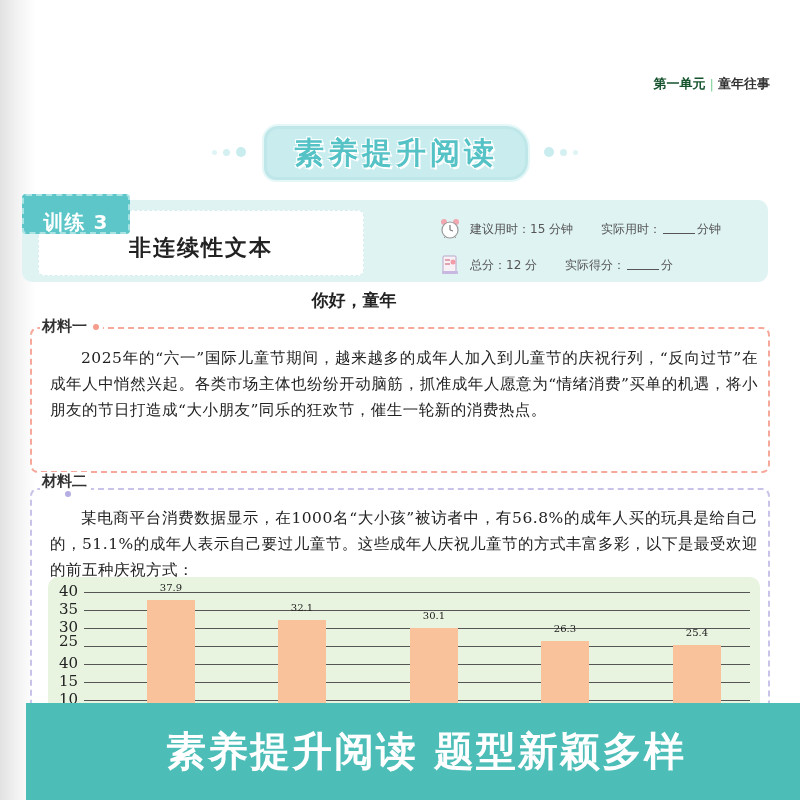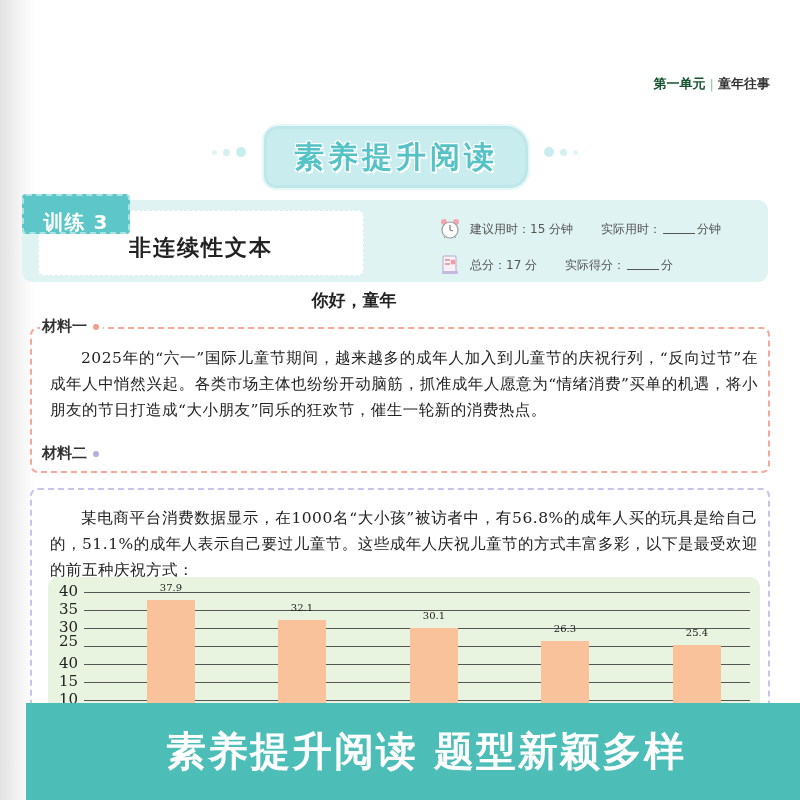--- a/index.html
+++ b/index.html
@@ -15,21 +15,21 @@
   .crumb {
     position: absolute; right: 30px; top: 75px; font-size: 13px; font-weight: bold;
     display: flex; align-items: center; gap: 2px;
   }
   .crumb .unit { color: #14532d; }
   .crumb .sep { color: #7dd39a; font-weight: normal; margin: 0 2px; }
   .crumb .chapter { color: #333; }
 
   
   .banner {
-    position: absolute; left: 262px; top: 124px; width: 268px; height: 66px;
+    position: absolute; left: 262px; top: 124px; width: 268px; height: 58px;
     background: #c9ecee; border-radius: 16px 24px 20px 14px;
     border: 2px solid #e6f7f8;
     box-shadow: inset 0 0 0 3px #bfe7ea;
     display: flex; align-items: center; justify-content: center;
   }
   .banner-text {
     font-size: 30px; font-weight: bold; color: #55c2c6; letter-spacing: 4px;
     text-shadow: 2px 2px 0 #ffffff, -1px -1px 0 #ffffff, 1px -1px 0 #fff, -1px 1px 0 #fff;
   }
   .dots { position: absolute; top: 147px; display: flex; gap: 6px; align-items: center; }
@@ -77,21 +77,21 @@
   }
   .mat1 { top: 327px; height: 146px; border: 2px dashed #f6a89a; background: #fff; }
   .mat2 { top: 488px; height: 230px; border: 2px dashed #c9c3ea; background: #fff; }
   .mat-label {
     position: absolute; left: 40px; background: #fff; padding: 0 4px 0 2px;
     font-size: 15px; font-weight: bold; color: #333; display: flex; align-items: center;
   }
   .mat-label .dot { width: 6px; height: 6px; border-radius: 50%; margin-left: 6px; display: inline-block; }
   .lbl1 { top: 317px; }
   .lbl1 .dot { background: #f59c8c; }
-  .lbl2 { top: 444px; }
+  .lbl2 { top: 472px; flex-direction: column; }
   .lbl2 .dot { background: #b5aee3; }
 
   .para {
     position: absolute; left: 50px; width: 708px;
     font-family: "DejaVu Serif", serif; font-size: 15.5px; line-height: 26px; color: #222;
     text-align: justify; text-indent: 2em; letter-spacing: 0.5px;
   }
   .para1 { top: 345px; }
   .para2 { top: 505px; }
 
@@ -179,21 +179,21 @@
 <div class="meta row2">
   <span class="icon">
     <svg width="20" height="22" viewBox="0 0 20 22">
       <rect x="3" y="2" width="13" height="17" rx="1" fill="#f7f0f5" stroke="#b9a7c9"></rect>
       <line x1="5" y1="6" x2="10" y2="6" stroke="#d98a9b" stroke-width="1.5"></line>
       <line x1="5" y1="10" x2="10" y2="10" stroke="#d98a9b" stroke-width="1.5"></line>
       <circle cx="13" cy="8" r="2.5" fill="#f29ca8"></circle>
       <rect x="2" y="17" width="16" height="3" rx="1" fill="#c6b8e0"></rect>
     </svg>
   </span>
-  <span>总分：17 分</span>
+  <span>总分：12 分</span>
   <span class="gap"></span>
   <span>实际得分：</span>
   <span class="blank"></span>
   <span>分</span>
 </div>
 
 <div class="article-title">你好，童年</div>
 
 <div class="mat mat1"></div>
 <div class="mat-label lbl1">

